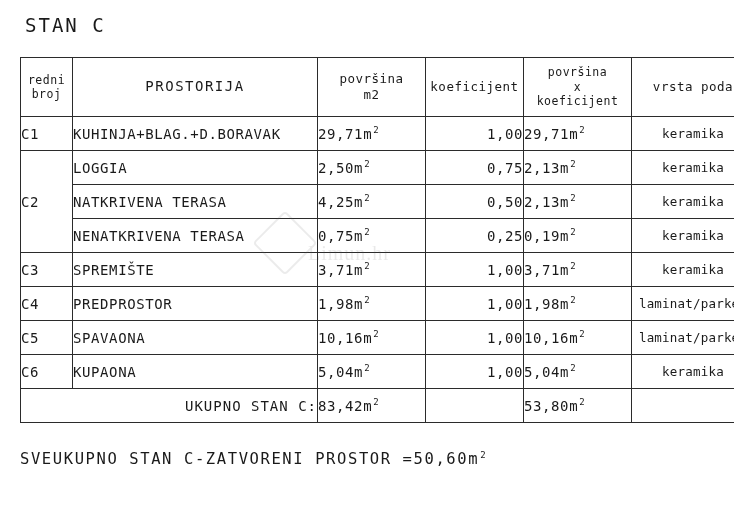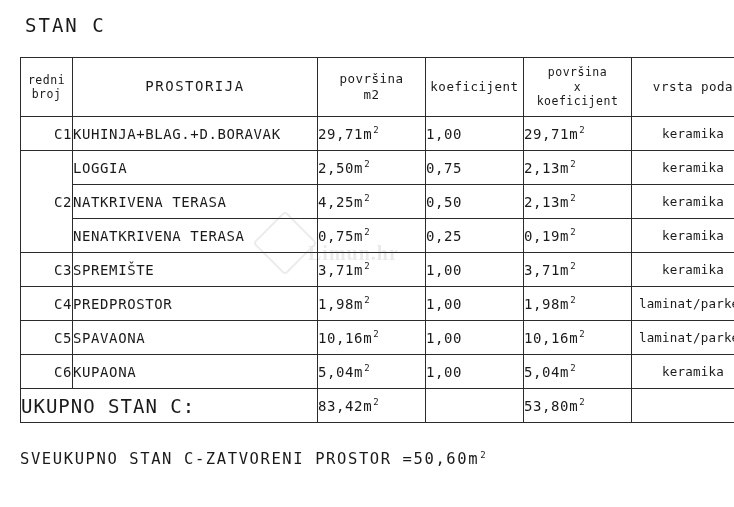--- a/index.html
+++ b/index.html
@@ -62,46 +62,46 @@
   }
   .hdr-small { font-size: 11.5px; }
   .hdr-room { font-size: 14px; letter-spacing: 1.5px; }
 
   tbody td {
     height: 33px;
     font-size: 14px;
     letter-spacing: 0.6px;
   }
   .c-id {
-    text-align: right;
+    text-align: left;
   }
   .c-room {
     text-align: left;
     padding-left: 8px;
   }
   .c-area {
   }
   .c-coef {
-    text-align: left;
+    text-align: right;
   }
   .c-floor {
     text-align: center;
     font-size: 12.5px;
     letter-spacing: 0.2px;
   }
   .c-empty { }
   sup {
     font-size: 9px;
     vertical-align: super;
     margin-left: 1px;
   }
   .sum-label {
-    text-align: left;
+    text-align: right;
     letter-spacing: 1px;
-    font-size: 19px;
+    font-size: 14px;
     margin-left: 40px;
   }
   .footer {
     position: absolute;
     left: 20px;
     top: 450px;
     font-size: 15.5px;
     letter-spacing: 1.6px;
   }
   .watermark {
@@ -114,21 +114,20 @@
     pointer-events: none;
   }
   .watermark .wm-text {
     position: absolute;
     left: 46px;
     top: 26px;
     font-family: "Liberation Serif", serif;
     font-size: 20px;
     color: #555;
     letter-spacing: 1px;
-    font-weight: bold;
   }
   .watermark .wm-mark {
     position: absolute;
     left: 0px;
     top: 4px;
     width: 42px;
     height: 42px;
     border: 2px solid #666;
     transform: rotate(45deg);
     border-radius: 4px;

